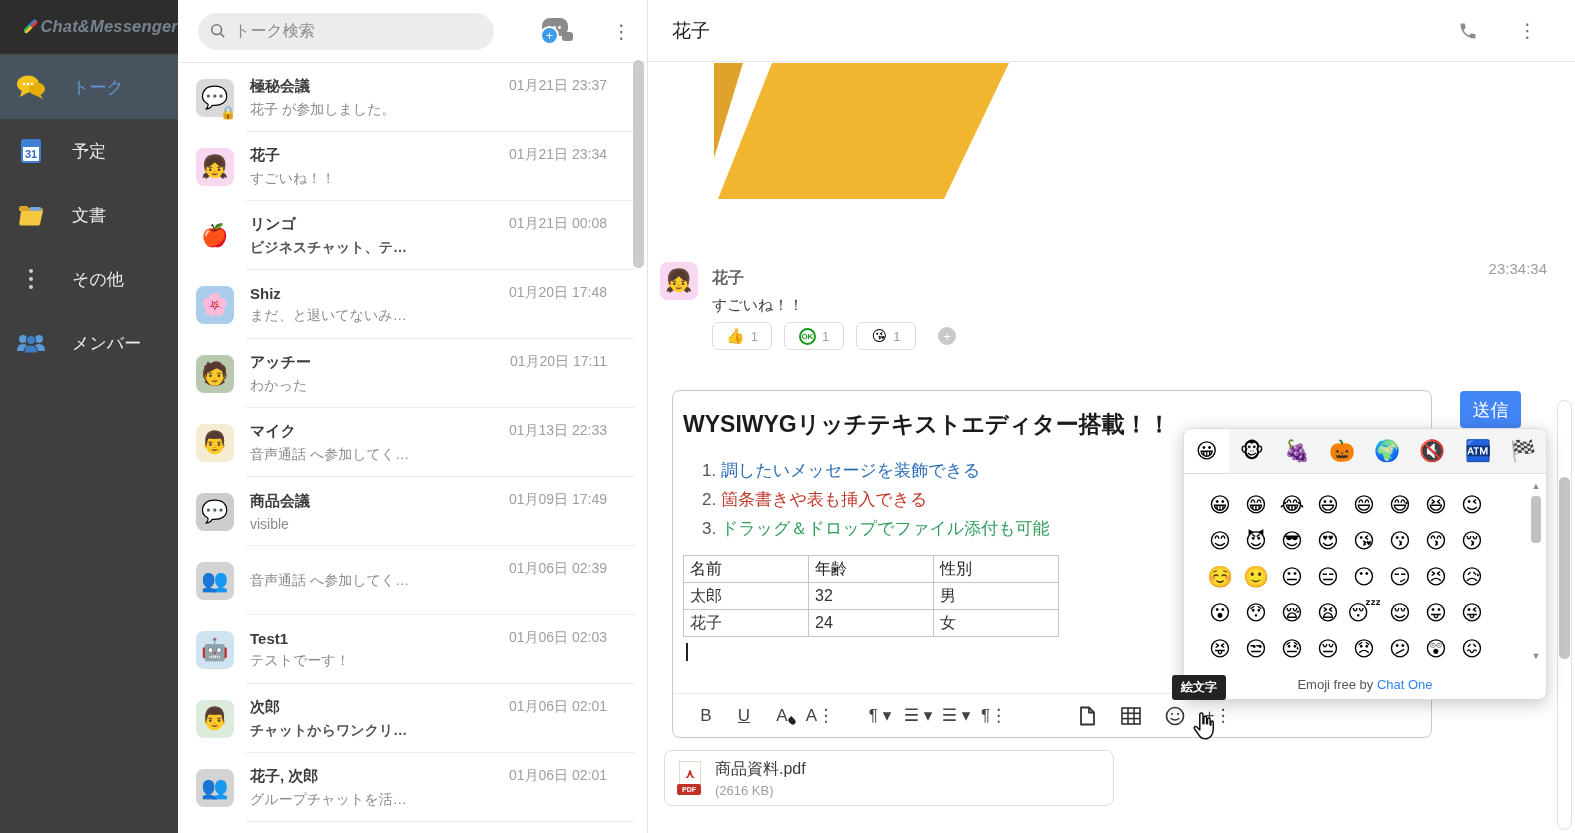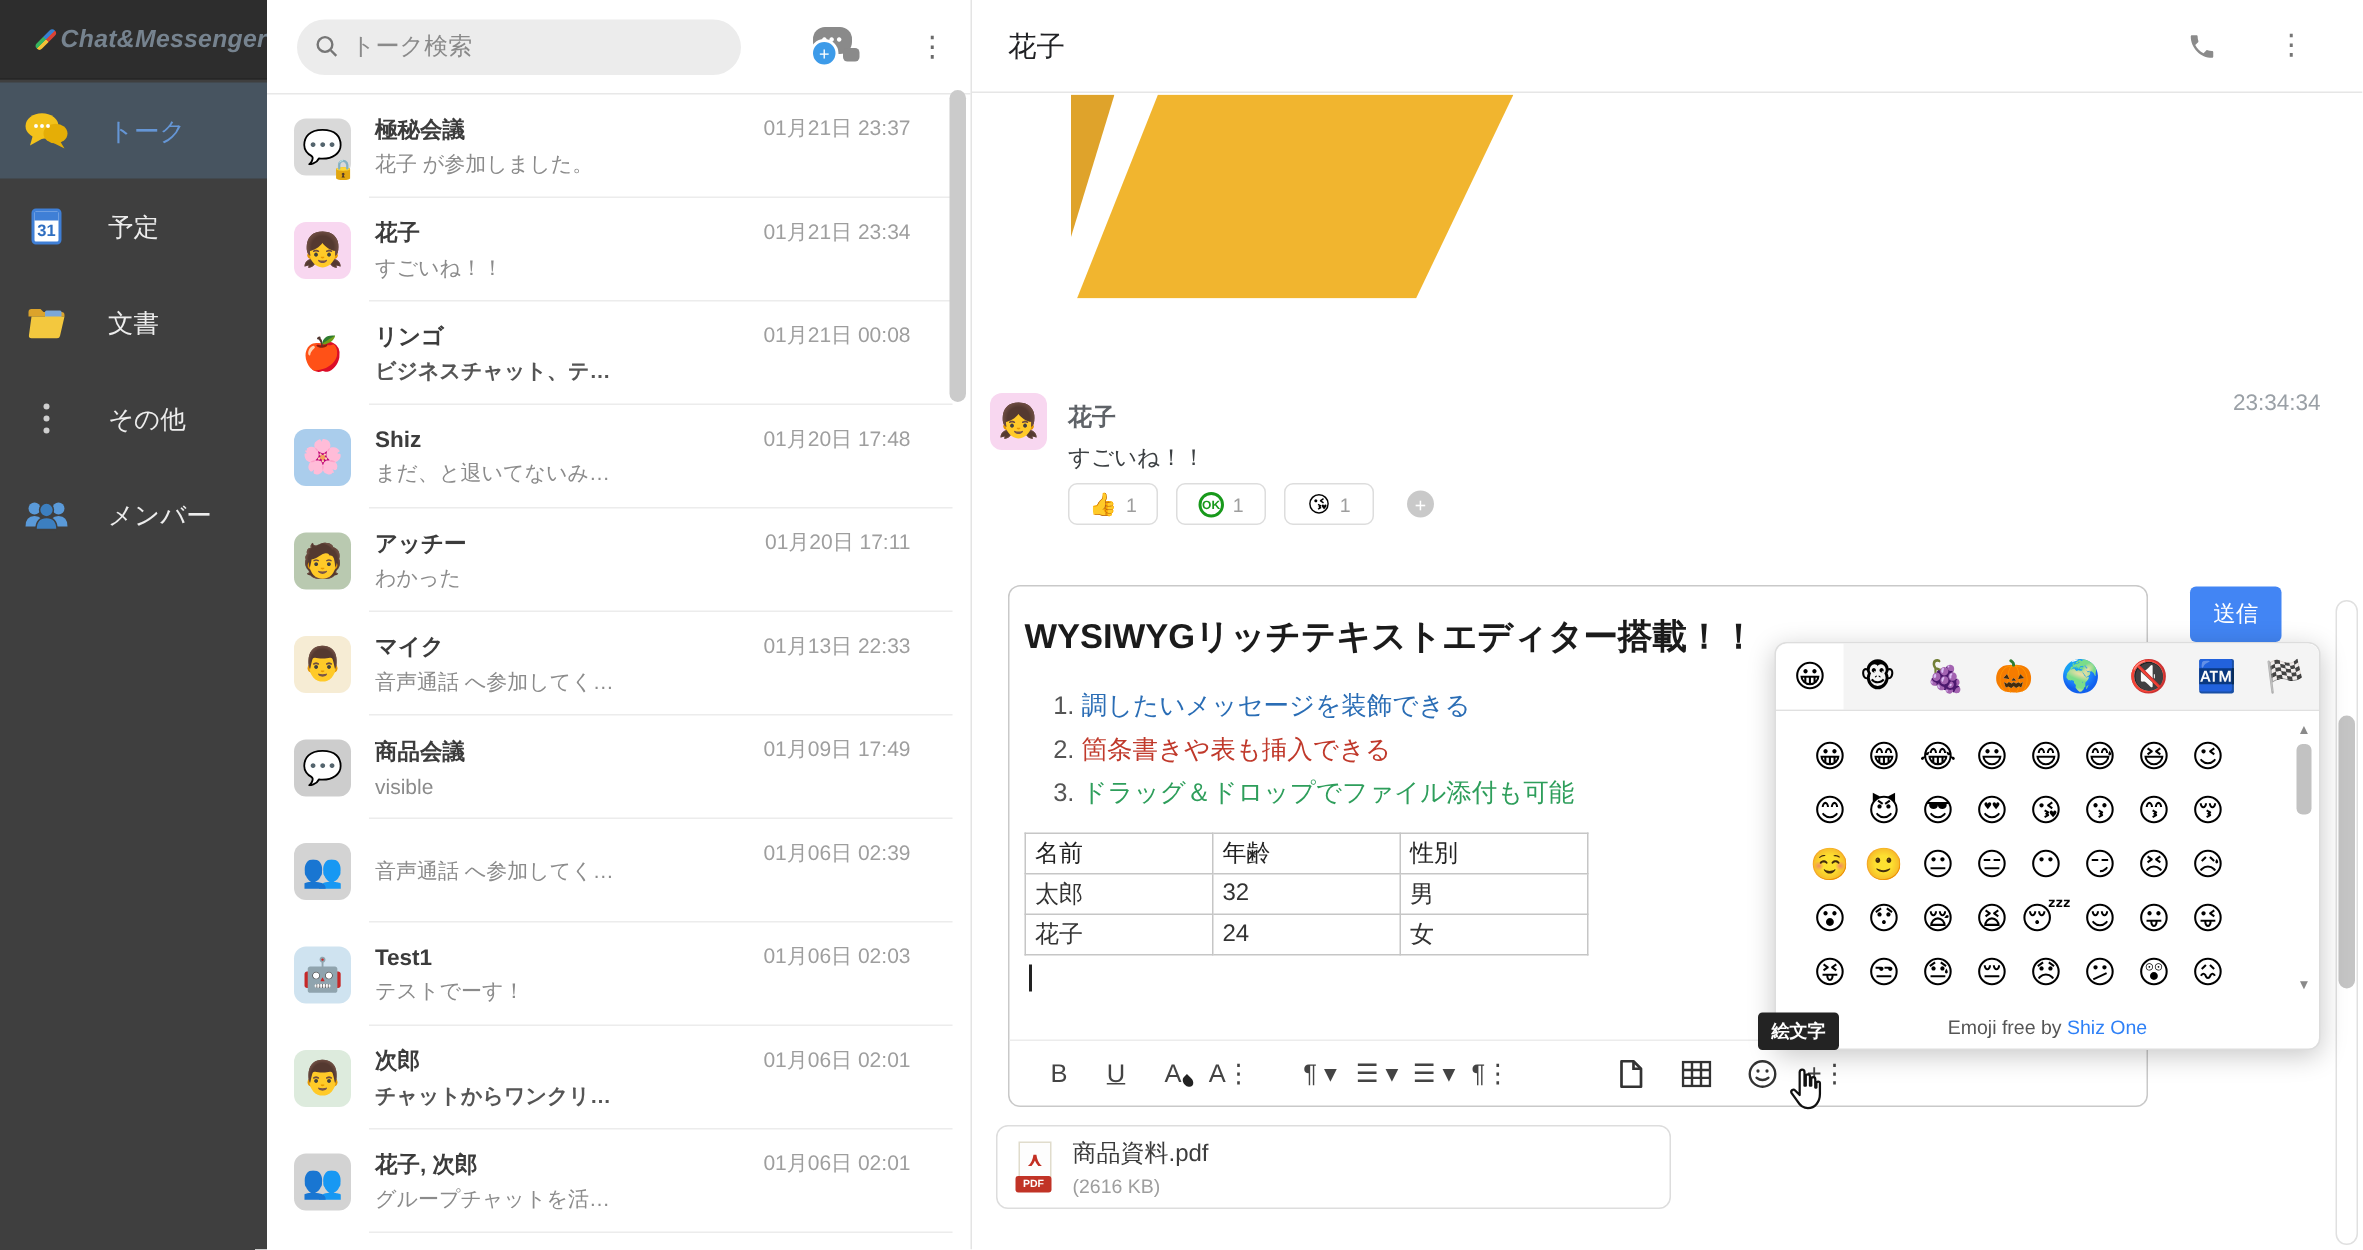--- a/index.html
+++ b/index.html
@@ -96,21 +96,21 @@
     padding-left:14px;gap:4px;}
   .tb-btn{min-width:38px;height:34px;display:flex;align-items:center;justify-content:center;font-size:17px;color:#444;cursor:pointer;
     border-radius:4px;position:relative;}
   .tb-underline{text-decoration:underline;}
   .tb-text-color::after{content:"";width:6px;height:8px;background:#222;border-radius:50% 50% 50% 0;transform:rotate(135deg);
     position:absolute;right:6px;bottom:8px;}
   .tb-gap{width:22px;}
   .tb-gap2{width:46px;}
   .tb-svg{width:40px;height:34px;display:flex;align-items:center;justify-content:center;cursor:pointer;border-radius:4px;}
 
-  .send-btn{position:absolute;left:812px;top:391px;width:61px;height:37px;background:#4285f4;color:#fff;font-size:15px;border:none;
+  .send-btn{position:absolute;left:812px;top:391px;width:61px;height:37px;background:#4285f4;color:#fff;font-size:18px;border:none;
     border-radius:4px;display:flex;align-items:center;justify-content:center;cursor:pointer;}
 
   
   .emoji-picker{position:absolute;left:535px;top:428px;width:364px;height:272px;background:#fff;border:1px solid #ddd;border-radius:8px;
     box-shadow:0 4px 18px rgba(0,0,0,.22);z-index:20;box-sizing:border-box;}
   .ep-tabs{height:44px;background:#f4f4f4;border-bottom:1px solid #e0e0e0;display:flex;border-radius:8px 8px 0 0;overflow:hidden;}
   .ep-tab{flex:1;display:flex;align-items:center;justify-content:center;font-size:21px;cursor:pointer;}
   .ep-tab.active{background:#fff;}
   .ep-grid{padding:12px 0 0 18px;display:grid;grid-template-columns:repeat(8,36px);grid-auto-rows:36px;place-items:center;}
   .ep-cell{font-size:21px;cursor:pointer;line-height:1;}
@@ -519,21 +519,21 @@
           <span class="ep-cell">😕</span>
           <span class="ep-cell">😲</span>
           <span class="ep-cell">😖</span>
         </div>
       <div class="ep-scroll">
         <div class="ep-up">▲</div>
         <div class="ep-thumb"></div>
         <div class="ep-down">▼</div>
       </div>
       <div class="ep-footer">
-        <span>Emoji free by </span><a>Shiz One</a>
+        <span>Emoji free by </span><a>Chat One</a>
       </div>
     </div>
 
     <div class="tooltip">絵文字</div>
 
     <div class="hand-cursor">
       <svg width="26" height="30" viewBox="0 0 24 28">
         <path d="M9 2.6 c0-.9.7-1.6 1.5-1.6 S12 1.7 12 2.6 V11 h.8 V5.3 c0-.8.6-1.4 1.3-1.4 .8 0 1.3.6 1.3 1.4 V11 h.8 V7 c0-.7.6-1.3 1.2-1.3 .7 0 1.3.6 1.3 1.3 v5.2 h.7 V9.5 c0-.6.5-1.1 1.1-1.1 .6 0 1.1.5 1.1 1.1 V16 c0 5-3 9-7.5 9 -3.4 0-5-1.8-6.4-4.2 L4 15.6 c-.4-.7-.2-1.5.4-1.9 .6-.4 1.3-.2 1.8.3 L9 16.8 Z" fill="#fff" stroke="#111" stroke-width="1.4" stroke-linejoin="round"></path>
       </svg>
     </div>

